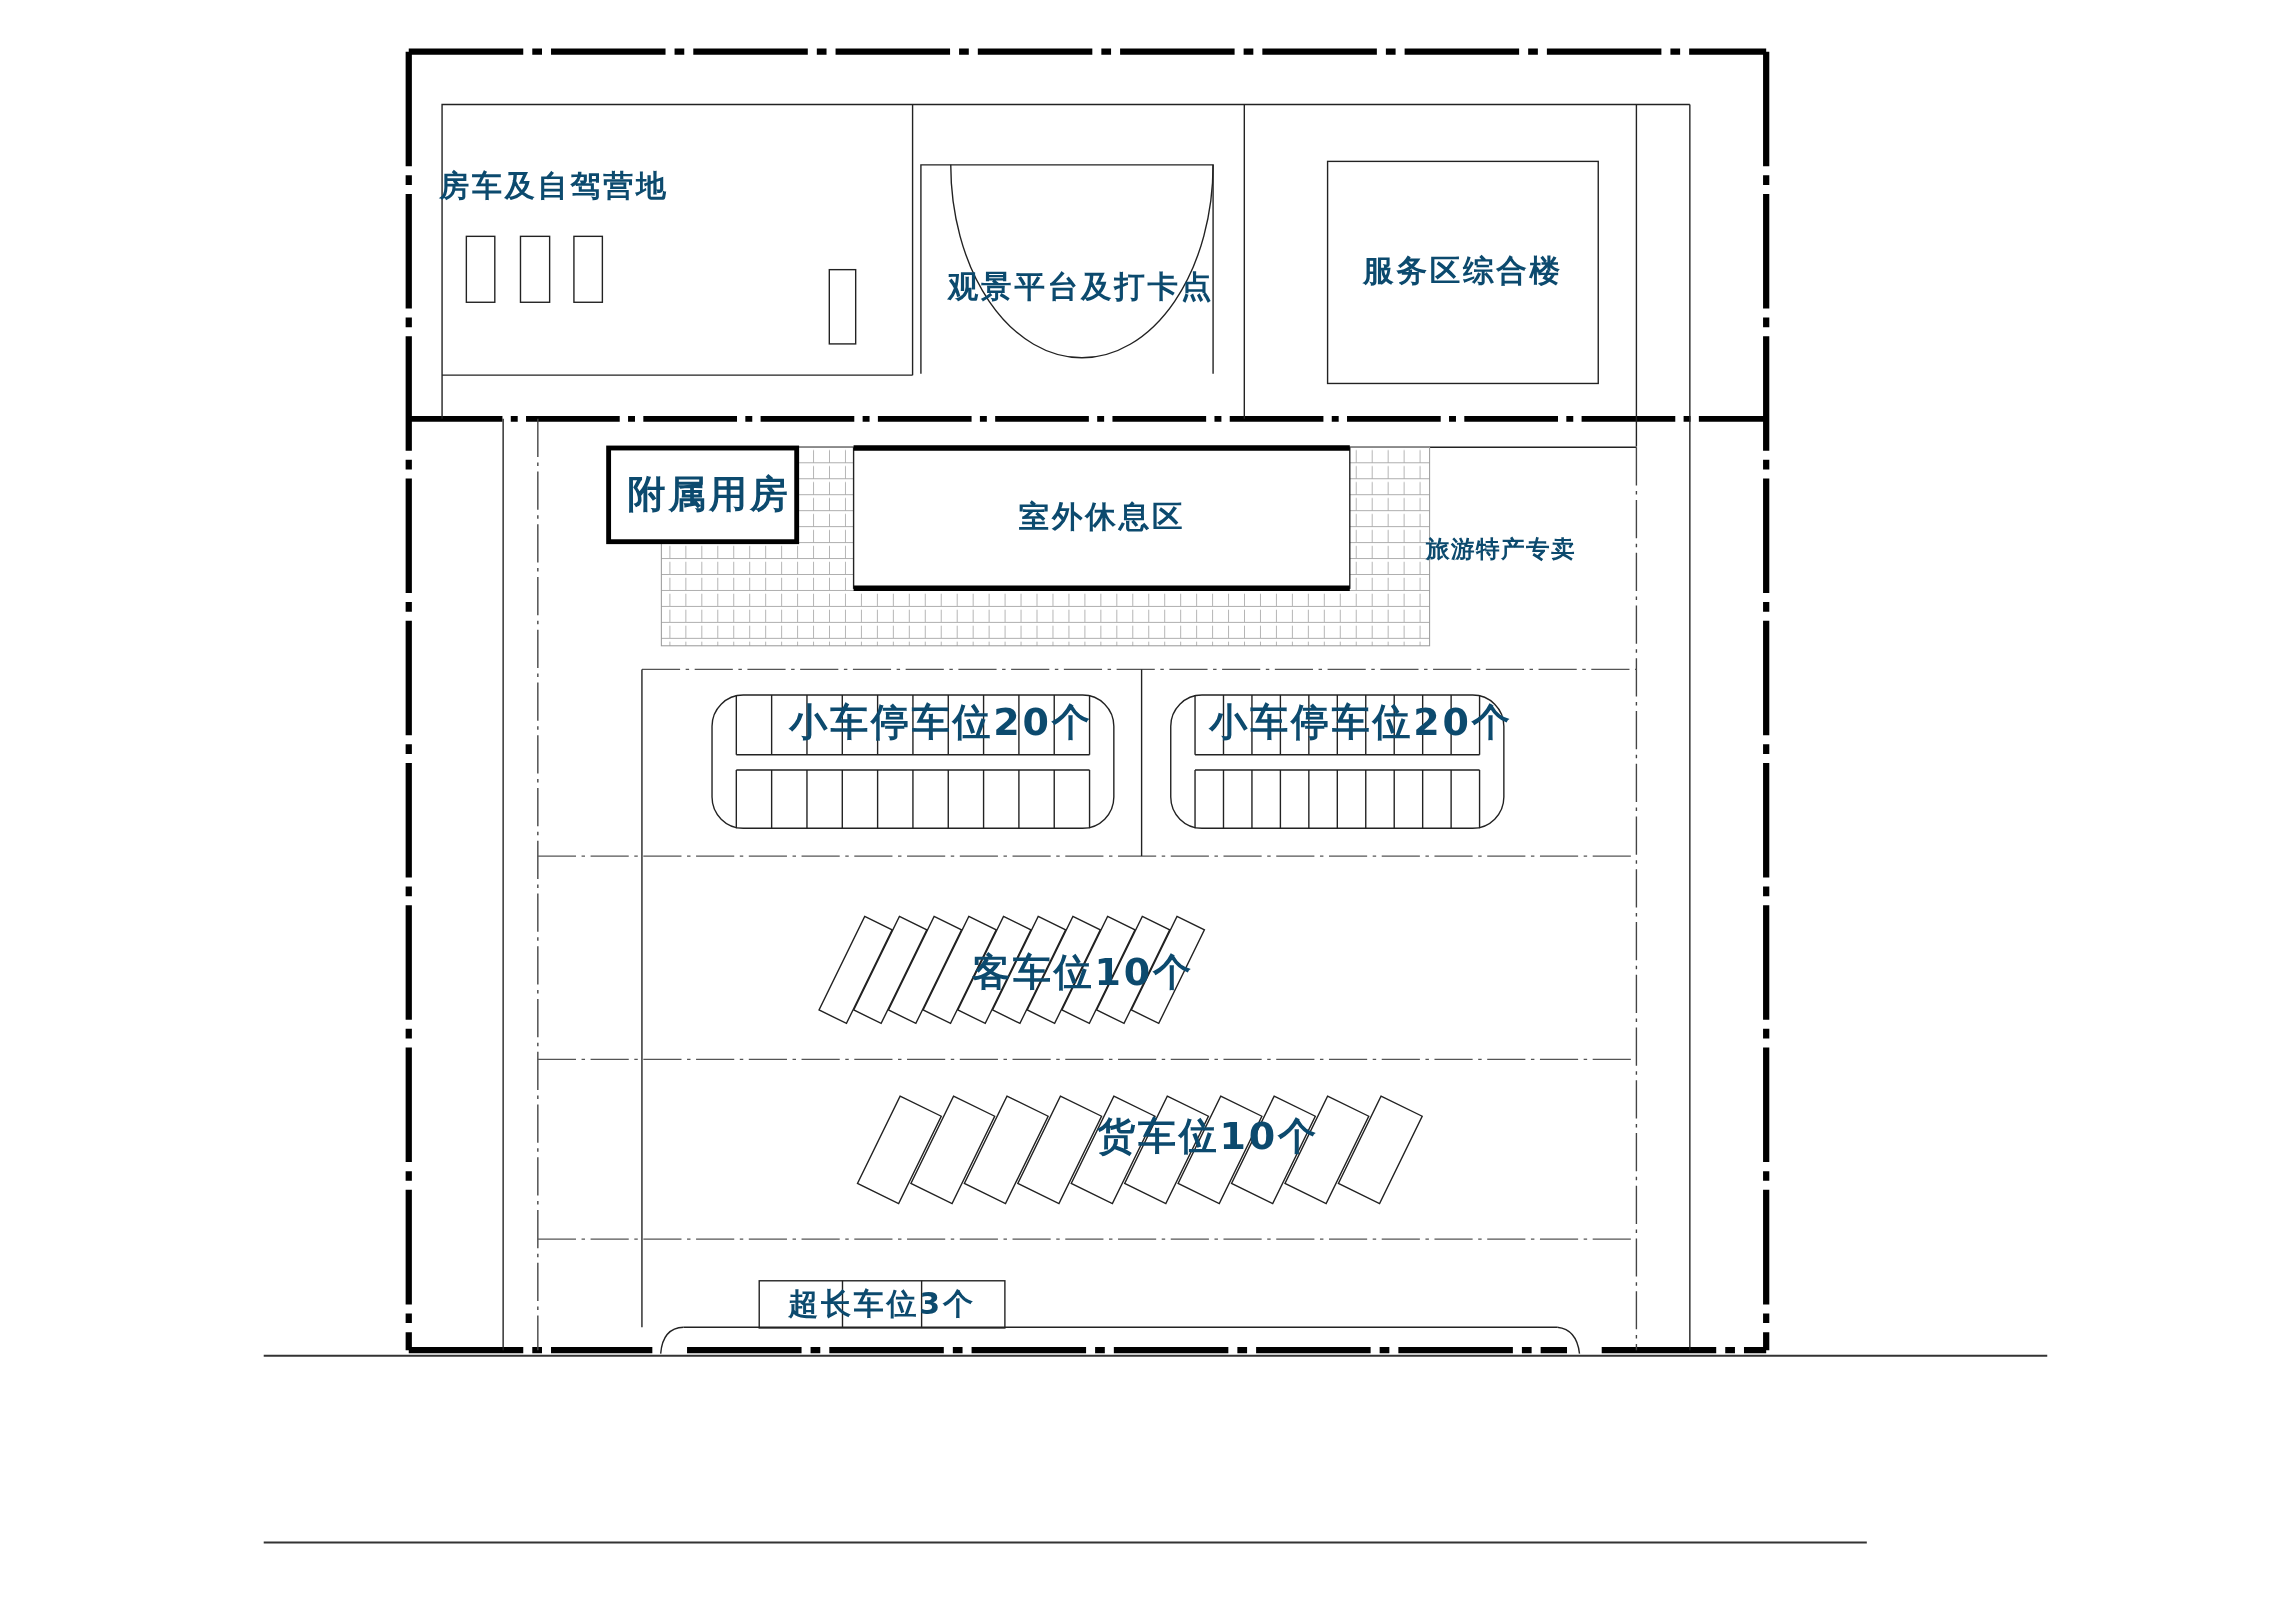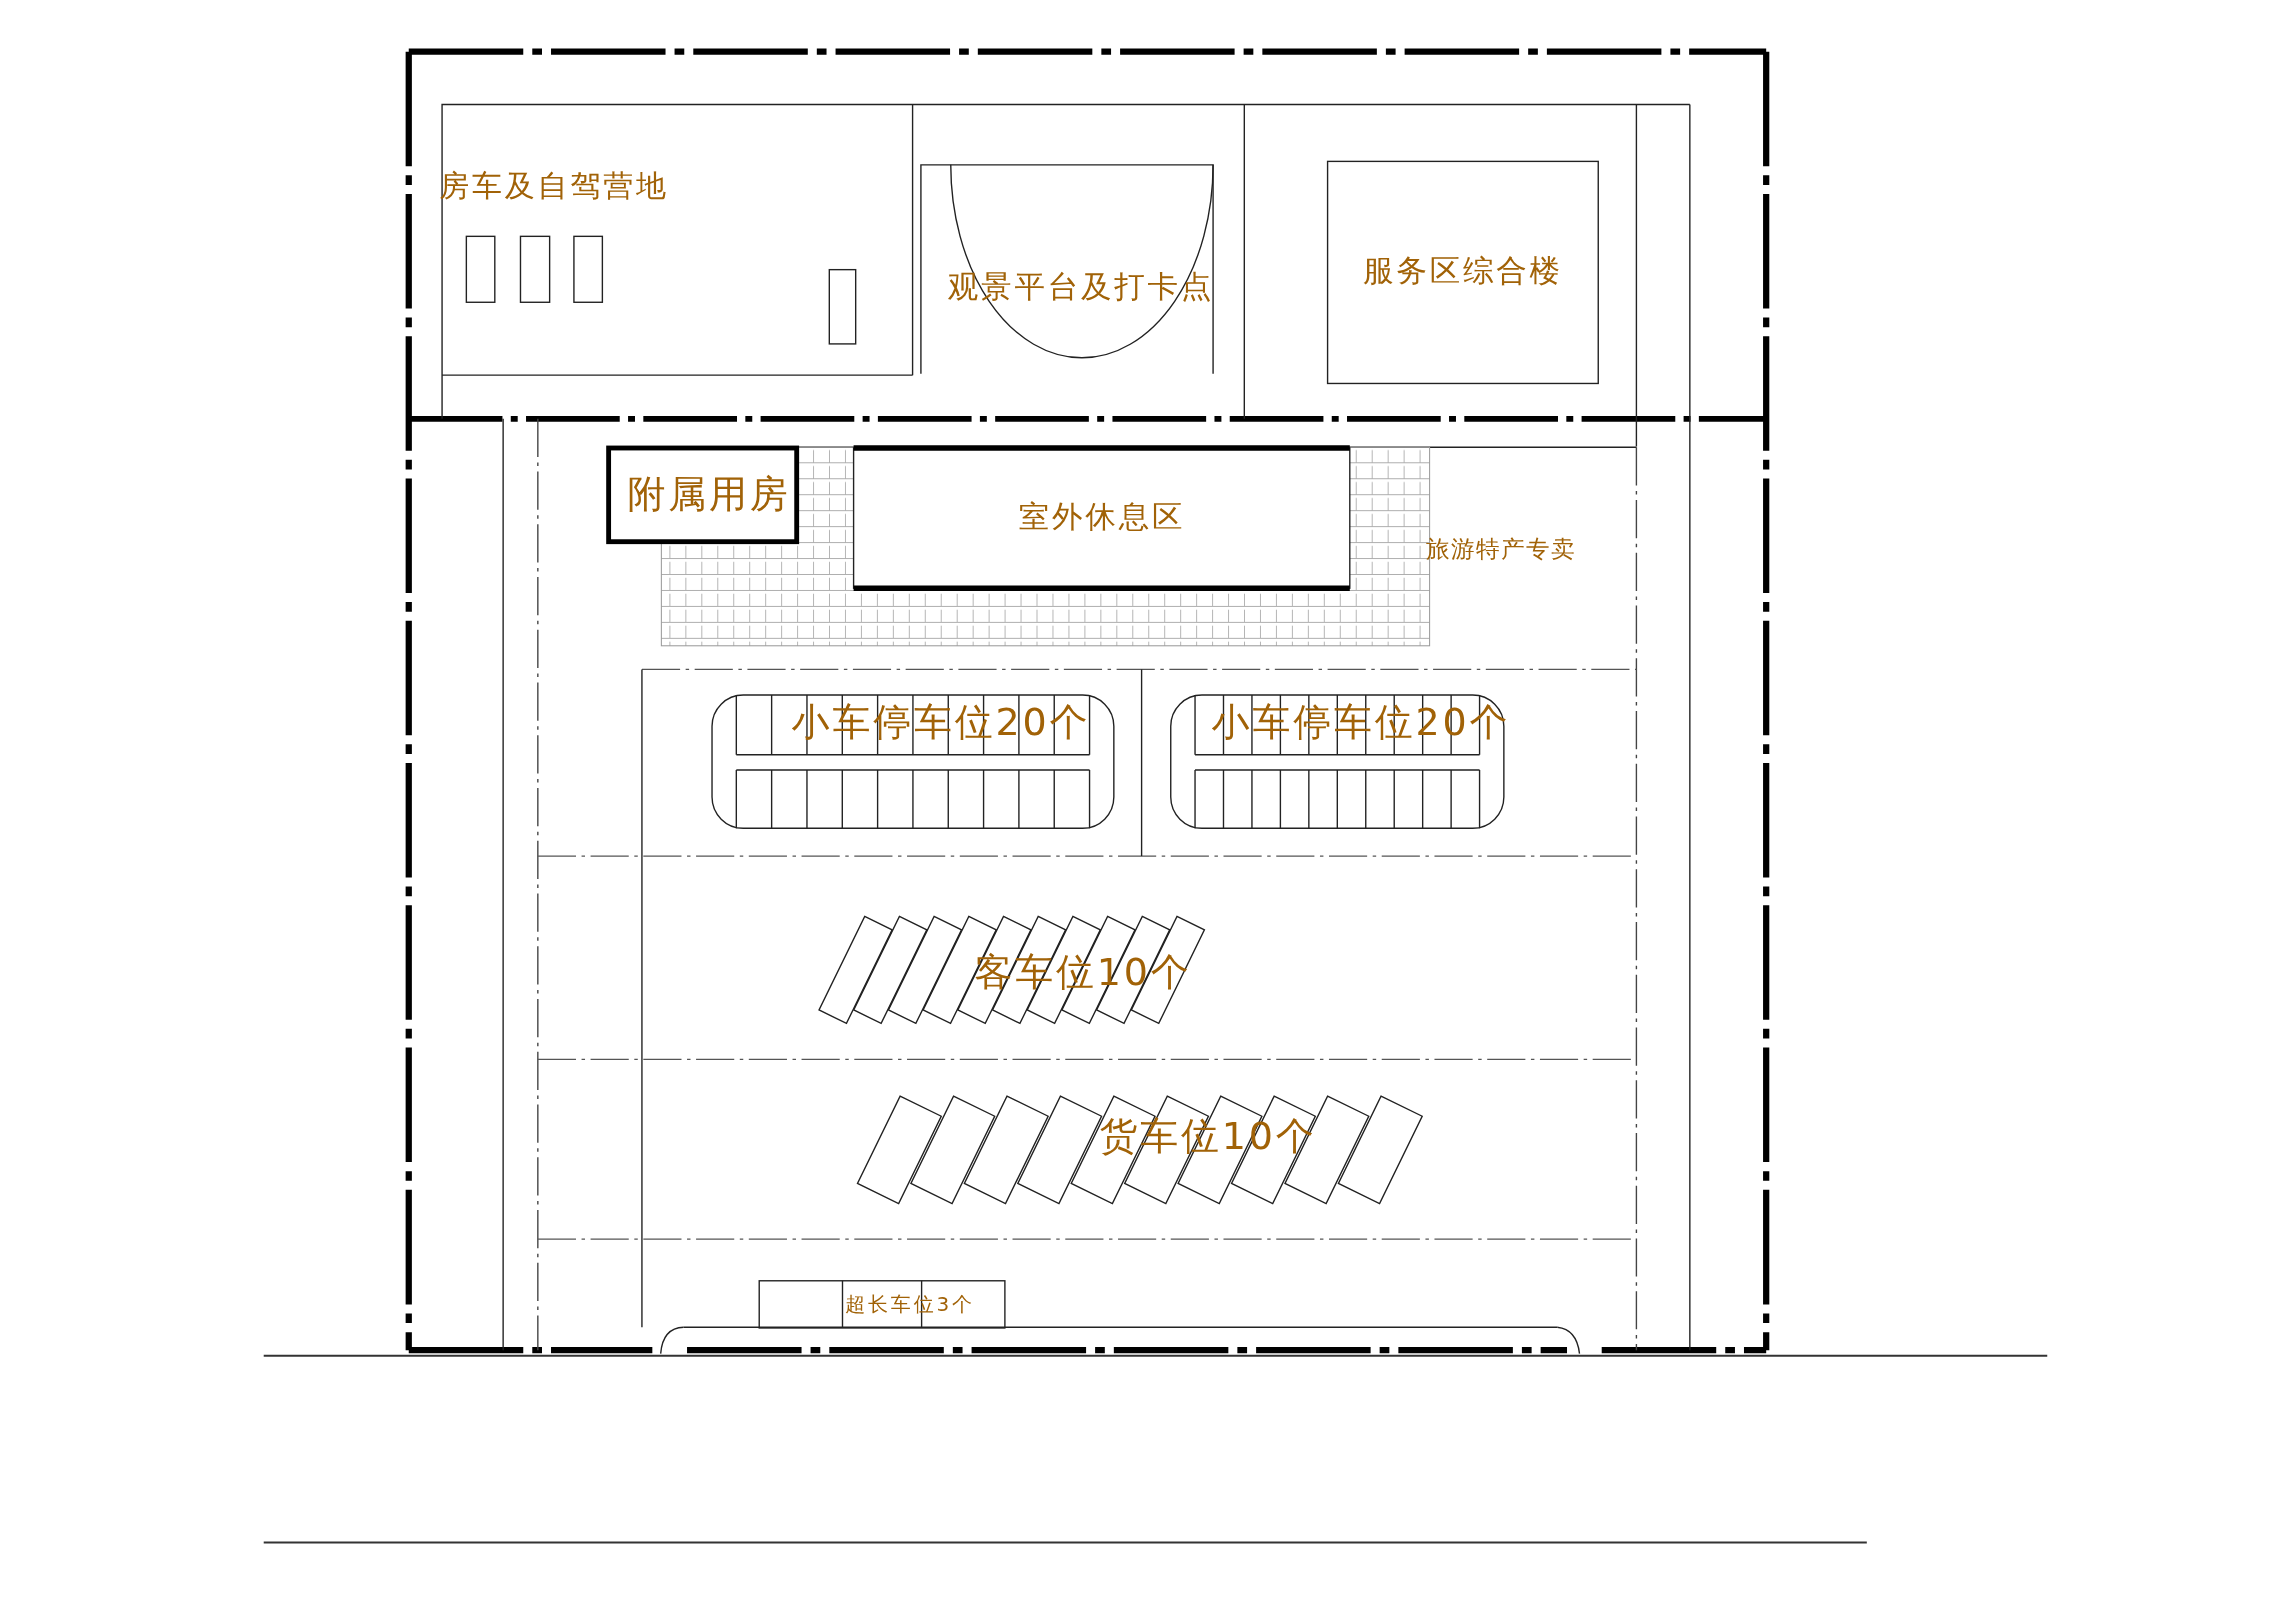--- a/index.html
+++ b/index.html
@@ -8,29 +8,29 @@
     width:2295px;height:1624px;
     background:#ffffff;
     font-family:"DejaVu Sans","Liberation Sans",sans-serif;
     overflow:hidden;
   }
   .plan-svg{position:absolute;left:0;top:0;}
   .lbl{
     position:absolute;
     transform:translate(-50%,-50%);
     white-space:nowrap;
-    color:#a16207;
-    font-weight:400;
+    color:#0c4a6e;
+    font-weight:700;
     letter-spacing:2.8px;
     pointer-events:none;
   }
   .lbl-43{font-size:30px;}
   .lbl-44{font-size:30.5px;}
   .lbl-42{font-size:38px;}
-  .lbl-40{font-size:20px;margin-left:28px;}
+  .lbl-40{font-size:30px;}
   .lbl-34{font-size:23.6px;letter-spacing:1.4px;}
 </style>
 </head>
 <body>
 
 <div class="page">
 
   <svg class="plan-svg" width="2295" height="1624" viewBox="0 0 3307 2339">
 
     <defs>

